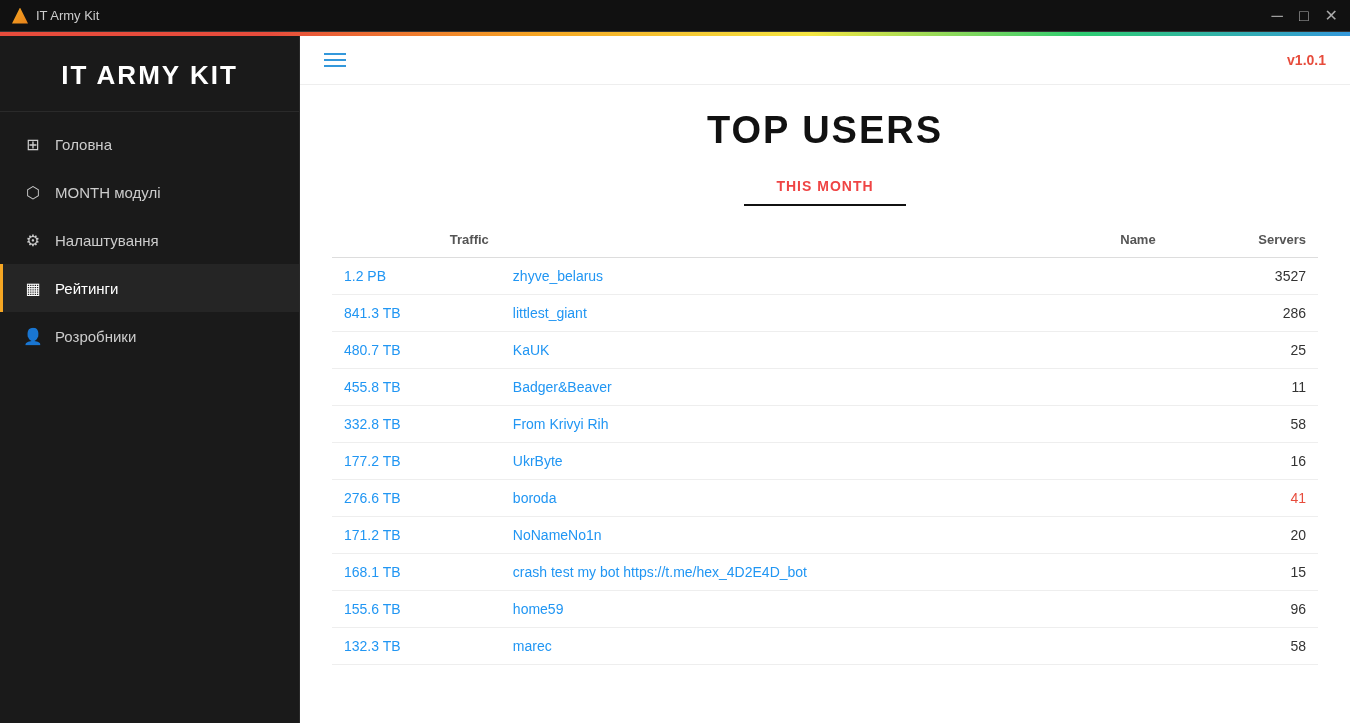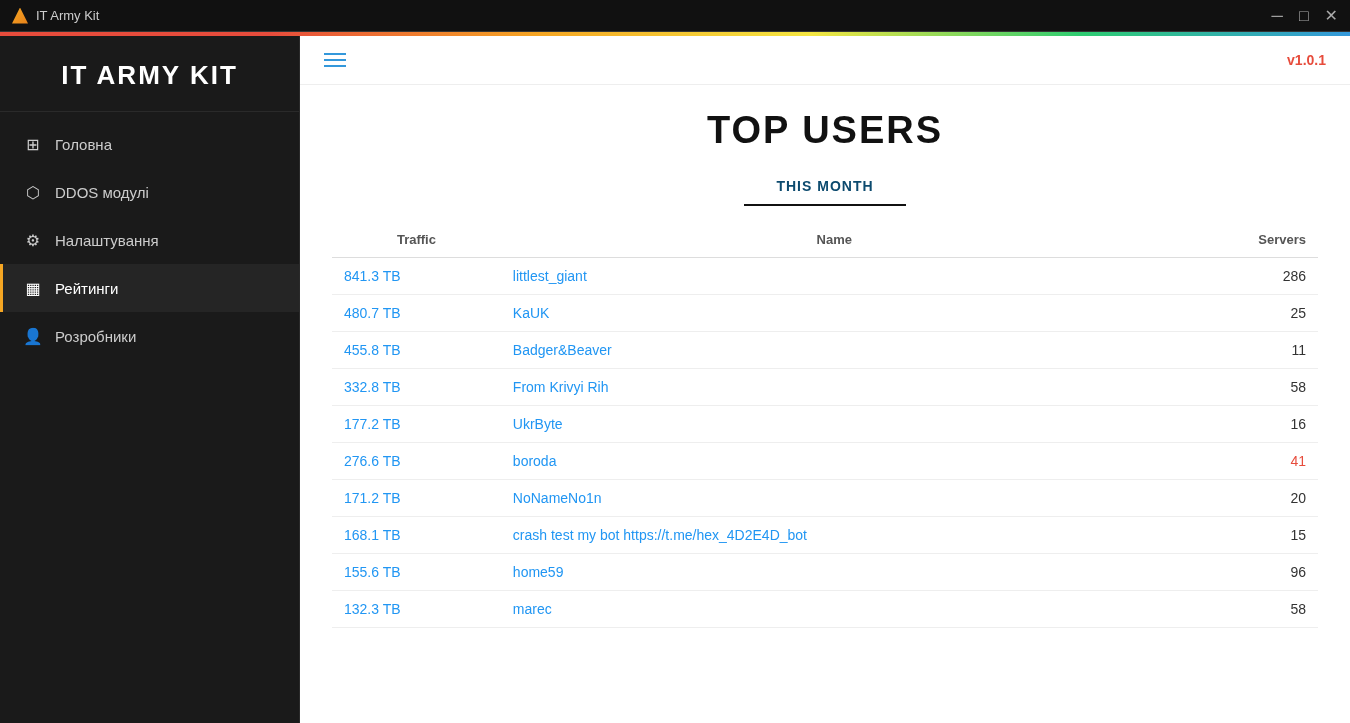--- a/index.html
+++ b/index.html
@@ -155,38 +155,38 @@
       padding: 10px 32px;
       cursor: pointer;
       font-size: 14px;
       font-weight: 600;
       letter-spacing: 1px;
       color: #888;
       border-bottom: 2px solid transparent;
       transition: all 0.2s;
     }
     .tab.active {
-      color: #0c4a6e;
+      color: #ef4444;
       border-bottom: 2px solid #111;
     }
 
     
     .table-wrapper {
       padding: 0 32px 24px;
       flex: 1;
     }
     table {
       width: 100%;
       border-collapse: collapse;
     }
     thead tr {
       border-bottom: 1px solid #ddd;
     }
     thead th {
-      text-align: center;
+      text-align: right;
       padding: 10px 12px;
       font-size: 13px;
       font-weight: 600;
       color: #555;
     }
     thead th:last-child { text-align: right; }
     tbody tr {
       border-bottom: 1px solid #eee;
     }
     tbody td {
@@ -228,21 +228,21 @@
 
   <div class="sidebar">
     <div class="sidebar-title">IT ARMY KIT</div>
     <nav class="sidebar-nav">
       <div class="nav-item">
         <span class="nav-icon">⊞</span>
         <span>Головна</span>
       </div>
       <div class="nav-item">
         <span class="nav-icon">⬡</span>
-        <span>DDOS модулі</span>
+        <span>MONTH модулі</span>
       </div>
       <div class="nav-item">
         <span class="nav-icon">⚙</span>
         <span>Налаштування</span>
       </div>
       <div class="nav-item active">
         <span class="nav-icon">▦</span>
         <span>Рейтинги</span>
       </div>
       <div class="nav-item">
@@ -272,20 +272,25 @@
     <div class="table-wrapper">
       <table>
         <thead>
           <tr>
             <th>Traffic</th>
             <th>Name</th>
             <th>Servers</th>
           </tr>
         </thead>
         <tbody id="table-body">
+        <tr>
+              <td class="traffic">1.2 PB</td>
+              <td class="name">zhyve_belarus</td>
+              <td class="servers">3527</td>
+            </tr>
             <tr>
               <td class="traffic">841.3 TB</td>
               <td class="name">littlest_giant</td>
               <td class="servers">286</td>
             </tr>
             <tr>
               <td class="traffic">480.7 TB</td>
               <td class="name">KaUK</td>
               <td class="servers">25</td>
             </tr>

